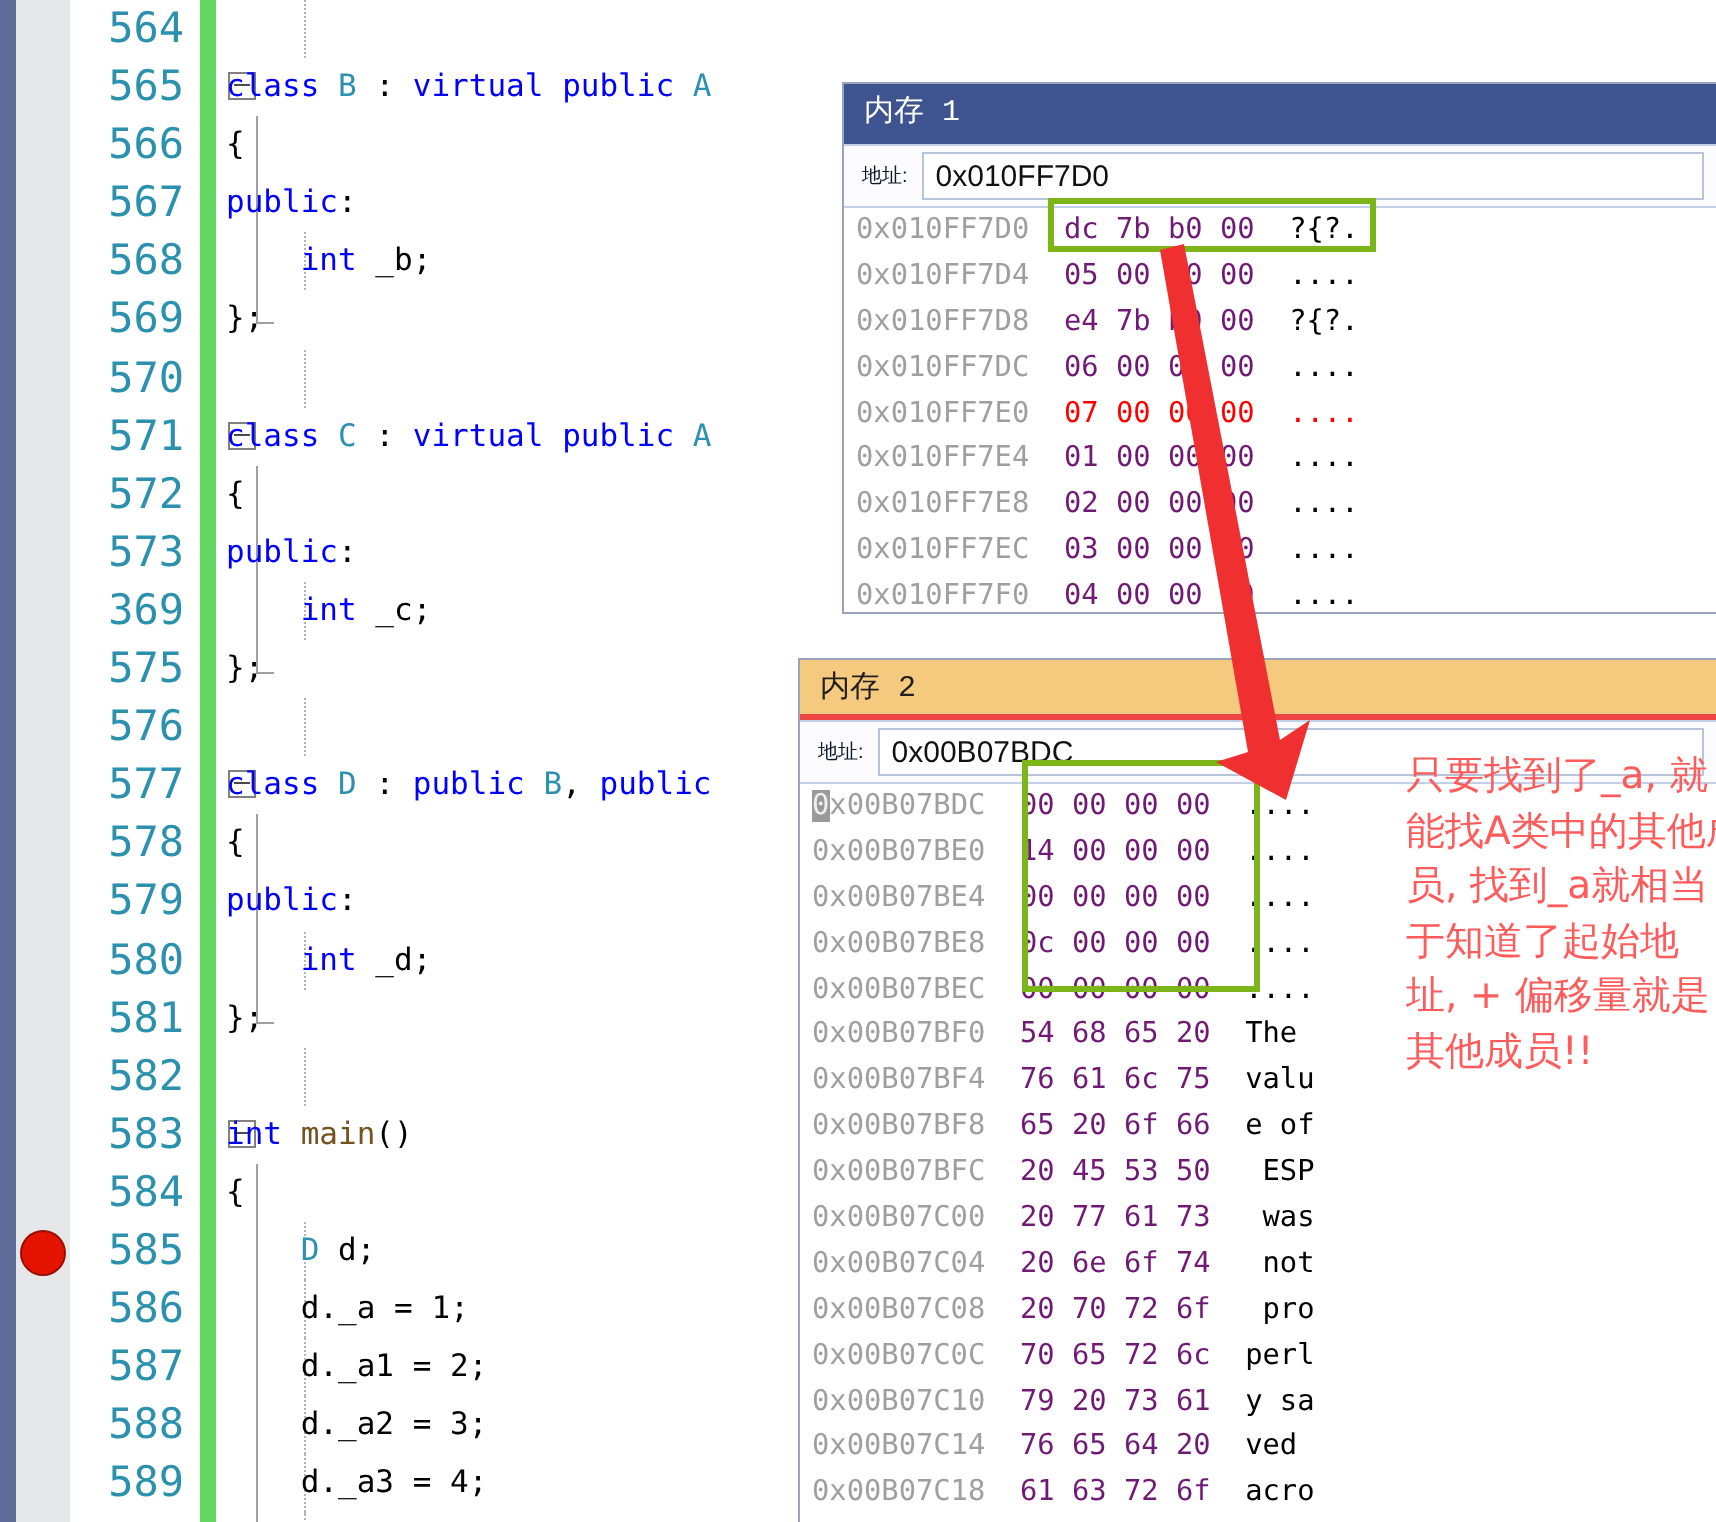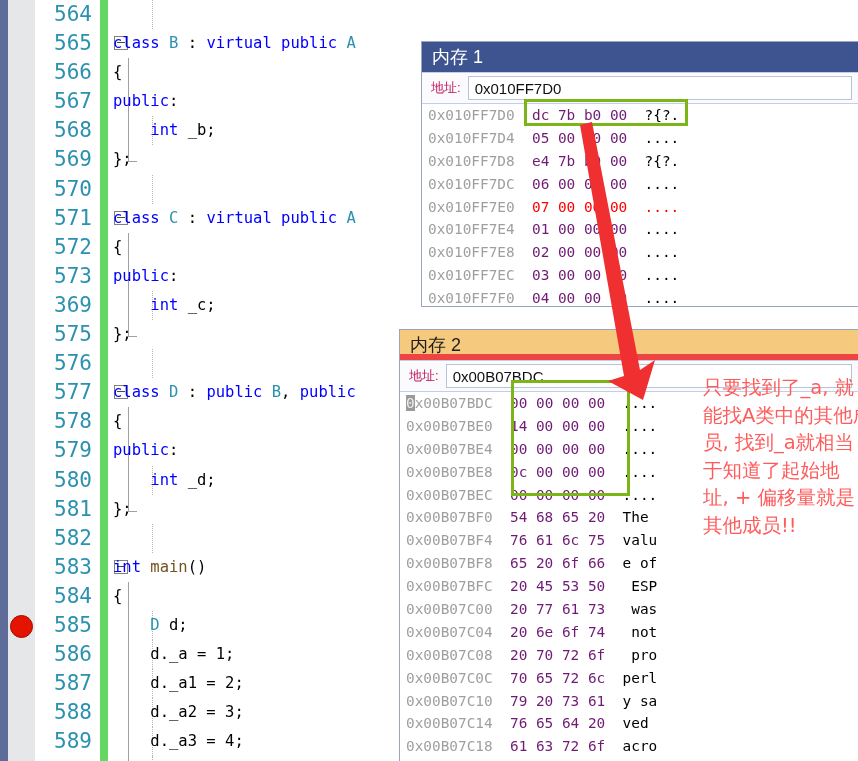--- a/index.html
+++ b/index.html
@@ -76,38 +76,38 @@
   }
 
   
   .memwin{
     position:absolute;
     background:#ffffff;
     box-shadow:0 0 0 1px #9aa5bd;
   }
   .mem-title{
     height:30px;line-height:30px;
-    font-family:Liberation Sans, sans-serif;font-size:18px;
+    font-family:Liberation Mono, monospace;font-size:15px;
     padding-left:10px;color:#ffffff;
     background:#3d5490;
     box-sizing:border-box;
   }
   .mem-title.inactive{
     background:#f5c97e;color:#1e1e1e;
-    border-bottom:6px solid #ef4444;
+    border-bottom:3px solid #ef4444;
   }
   .mem-addrbar{
     height:32px;display:flex;align-items:center;
     background:#fbfbfd;
     border-bottom:1px solid #c2cfe8;
     border-top:1px solid #c2cfe8;
     box-sizing:border-box;
   }
   .mem-addrlabel{
-    font-family:"Liberation Sans",sans-serif;font-size:13px;color:#be185d;
+    font-family:"Liberation Sans",sans-serif;font-size:10px;color:#0f172a;
     padding:0 7px 0 9px;white-space:nowrap;
   }
   .mem-addrinput{
     flex:1;height:24px;line-height:24px;
     background:#ffffff;border:1px solid #b6c3d8;
     font-family:"Liberation Sans",sans-serif;font-size:15px;color:#111;
     padding-left:6px;margin-right:6px;box-sizing:border-box;
   }
   .mem-body{
     font-family:"DejaVu Sans Mono","Liberation Mono",monospace;

